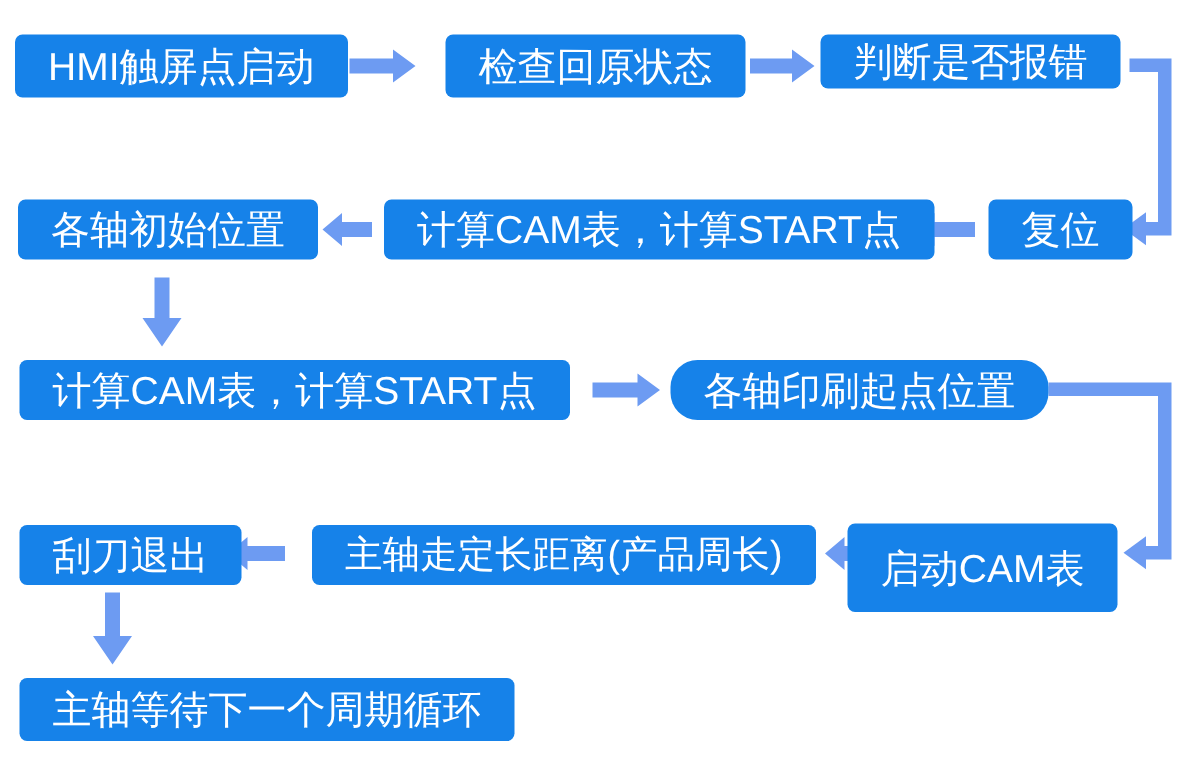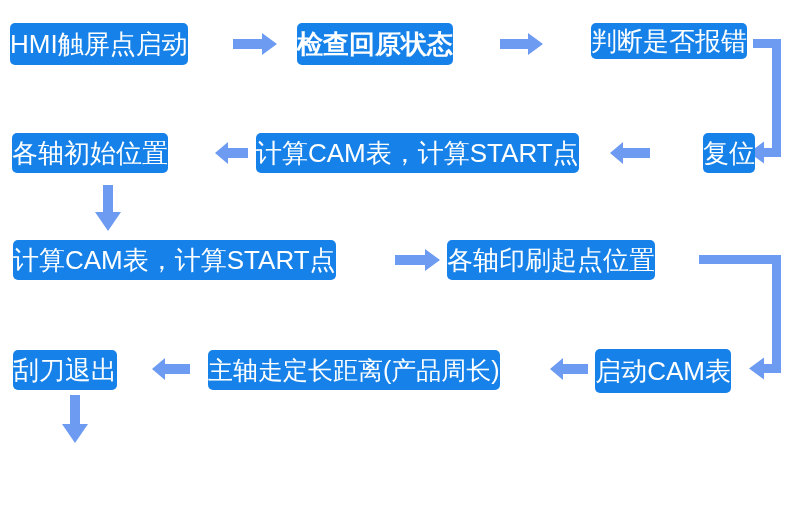--- a/index.html
+++ b/index.html
@@ -25,21 +25,21 @@
   .node{
     position:absolute;
     height:40px;
     display:flex;align-items:center;justify-content:center;
     background:var(--box);
     color:var(--text);
     border-radius:5px;
     font-size:26px;
     line-height:1;
     white-space:nowrap;
-    padding:0 0;
+    padding:0 22px;
   }
 </style>
 </head>
 <body>
 
 <div class="canvas">
 
   <svg class="connector-layer" viewBox="0 0 800 520" xmlns="http://www.w3.org/2000/svg">
 
     <polygon class="arrow-shape" points="233,39 262,39 262,33 277,44 262,55 262,49 233,49"></polygon>
@@ -61,28 +61,29 @@
     <polygon class="arrow-shape" points="764,357.5 764,379.5 749,368.5"></polygon>
 
     <polygon class="arrow-shape" points="588,364 563,364 563,358 550,369 563,380 563,374 588,374"></polygon>
 
     <polygon class="arrow-shape" points="190,364 165,364 165,358 152,369 165,380 165,374 190,374"></polygon>
 
     <polygon class="arrow-shape" points="70,395 80,395 80,424 88,424 75,443 62,424 70,424"></polygon>
   </svg>
 
   <div class="node" style="left:10px;top:23px;height:42px;">HMI触屏点启动</div>
-  <div class="node" style="left:297px;top:23px;height:42px;font-weight:bold;">检查回原状态</div>
+  <div class="node" style="left:297px;top:23px;height:42px;">检查回原状态</div>
   <div class="node" style="right:53px;top:23px;height:36px;">判断是否报错</div>
 
   <div class="node" style="left:12px;top:133px;text-align:right;">各轴初始位置</div>
   <div class="node" style="left:256px;top:133px;">计算CAM表，计算START点</div>
   <div class="node" style="right:45px;top:133px;">复位</div>
 
   <div class="node" style="left:13px;top:240px;">计算CAM表，计算START点</div>
-  <div class="node" style="left:447px;top:240px;">各轴印刷起点位置</div>
+  <div class="node" style="left:447px;top:240px;border-radius:18px;">各轴印刷起点位置</div>
 
   <div class="node" style="left:208px;top:350px;font-size:25px;">主轴走定长距离(产品周长)</div>
   <div class="node" style="left:13px;top:350px;">刮刀退出</div>
-  <div class="node" style="right:69px;top:349px;height:44px;">启动CAM表</div>
+  <div class="node" style="right:55px;top:349px;height:59px;">启动CAM表</div>
 
+  <div class="node" style="left:13px;top:452px;height:42px;">主轴等待下一个周期循环</div>
 
 </div>
 
 </body></html>

